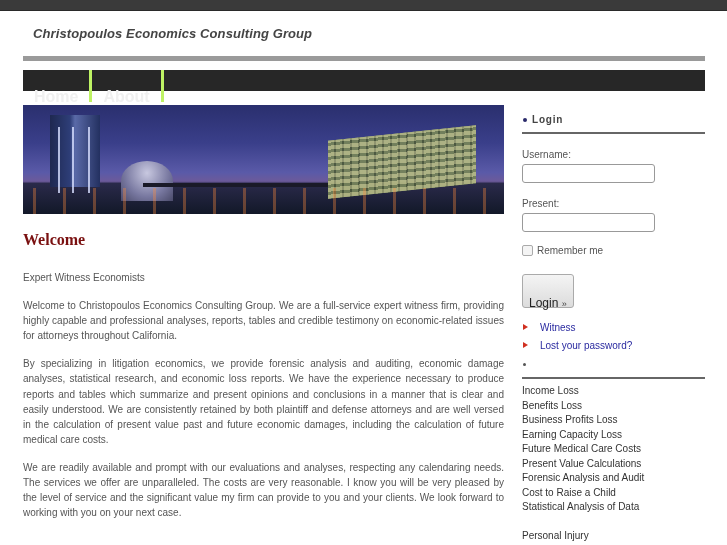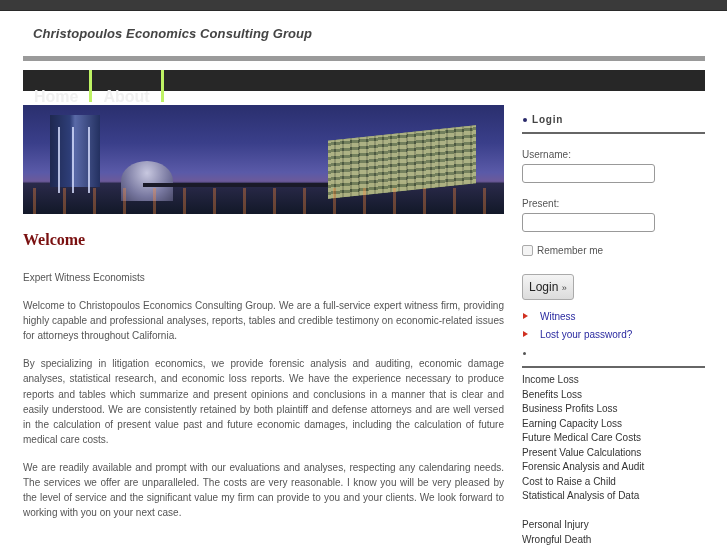--- a/index.html
+++ b/index.html
@@ -38,21 +38,21 @@
     .title-rule { width: 183px; height: 2px; background: #666; margin-top: 4px; }
 
     .field-label { font-size: 10px; color: #555; margin-top: 15px; height: 11px; line-height: 11px; }
     .field-label.first { }
     .text-input { display: block; width: 133px; height: 19px; border: 1px solid #999; border-radius: 3px; margin-top: 4px; background: #fff; }
 
     .remember { display: flex; align-items: flex-start; margin-top: 13px; height: 12px; }
     .checkbox { width: 11px; height: 11px; border: 1px solid #aaa; border-radius: 2px; background: #f4f4f4; }
     .remember-label { font-size: 10px; color: #555; margin-left: 4px; }
 
-    .login-btn { display: inline-block; margin-top: 17px; height: 26px; line-height: 24px; padding: 0 6px; font-size: 12px; color: #222;
+    .login-btn { display: inline-block; margin-top: 17px; height: 16px; line-height: 24px; padding: 16px 6px; font-size: 12px; color: #222;
       background: linear-gradient(180deg,#f4f4f4,#dcdcdc); border: 1px solid #aaa; border-radius: 3px; cursor: pointer; }
     .login-btn .raquo { font-size: 9px; color: #444; }
 
     .links { list-style: none; margin-top: 8px; }
     .links li { height: 18px; line-height: 18px; font-size: 10px; position: relative; padding-left: 18px; }
     .links li a { color: #2a2aa0; text-decoration: none; }
     .arrow-icon { position: absolute; left: 1px; top: 5px; width: 0; height: 0; border-top: 3px solid transparent; border-bottom: 3px solid transparent; border-left: 5px solid #d03020; }
     .empty-bullet { height: 18px; position: relative; }
     .empty-bullet span { position: absolute; left: 1px; top: 8px; width: 3px; height: 3px; border-radius: 50%; background: #555; }
 

